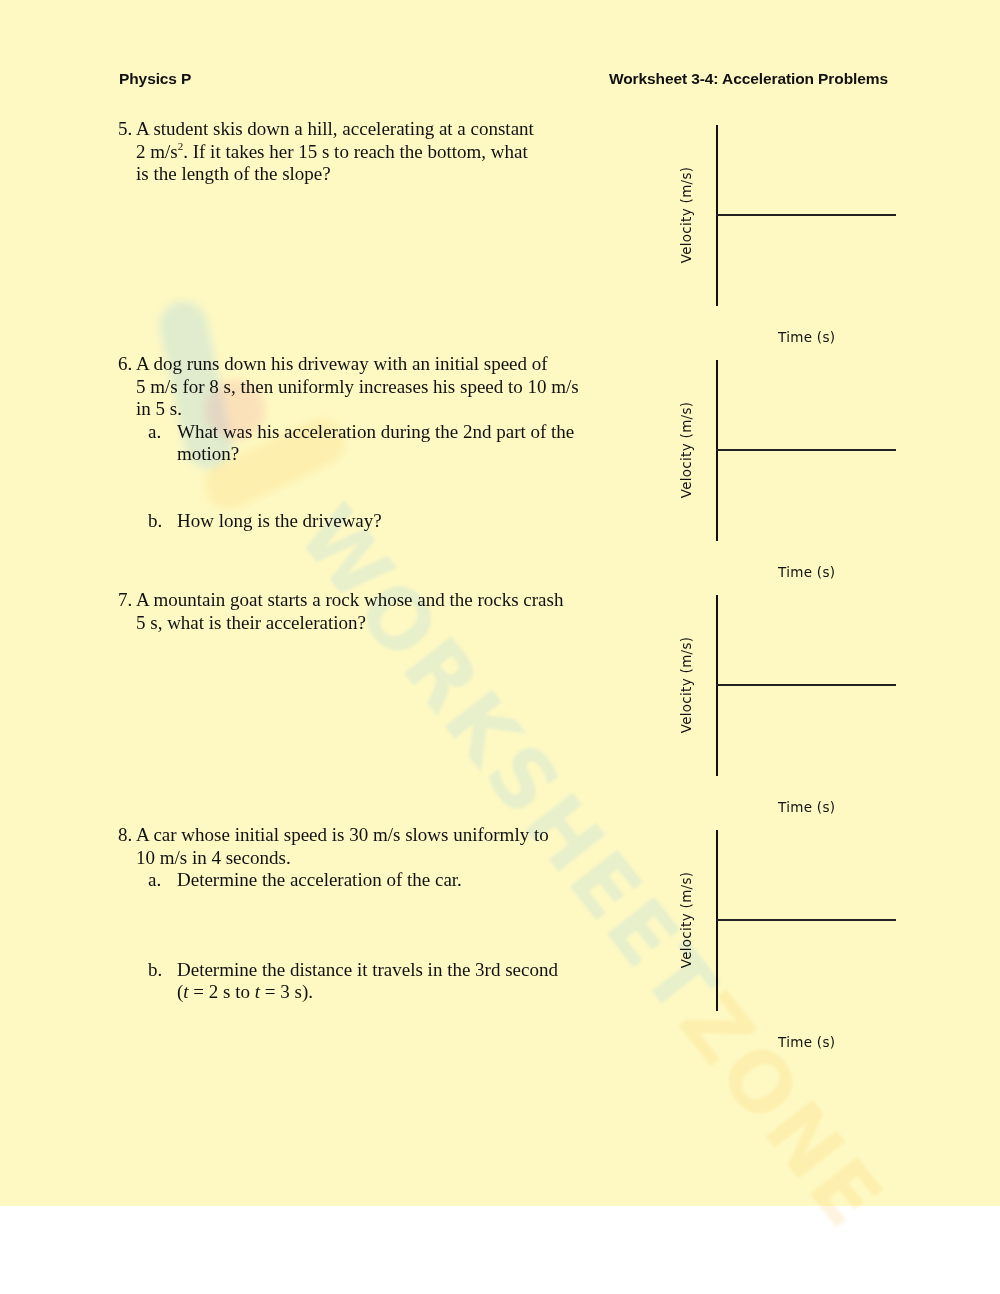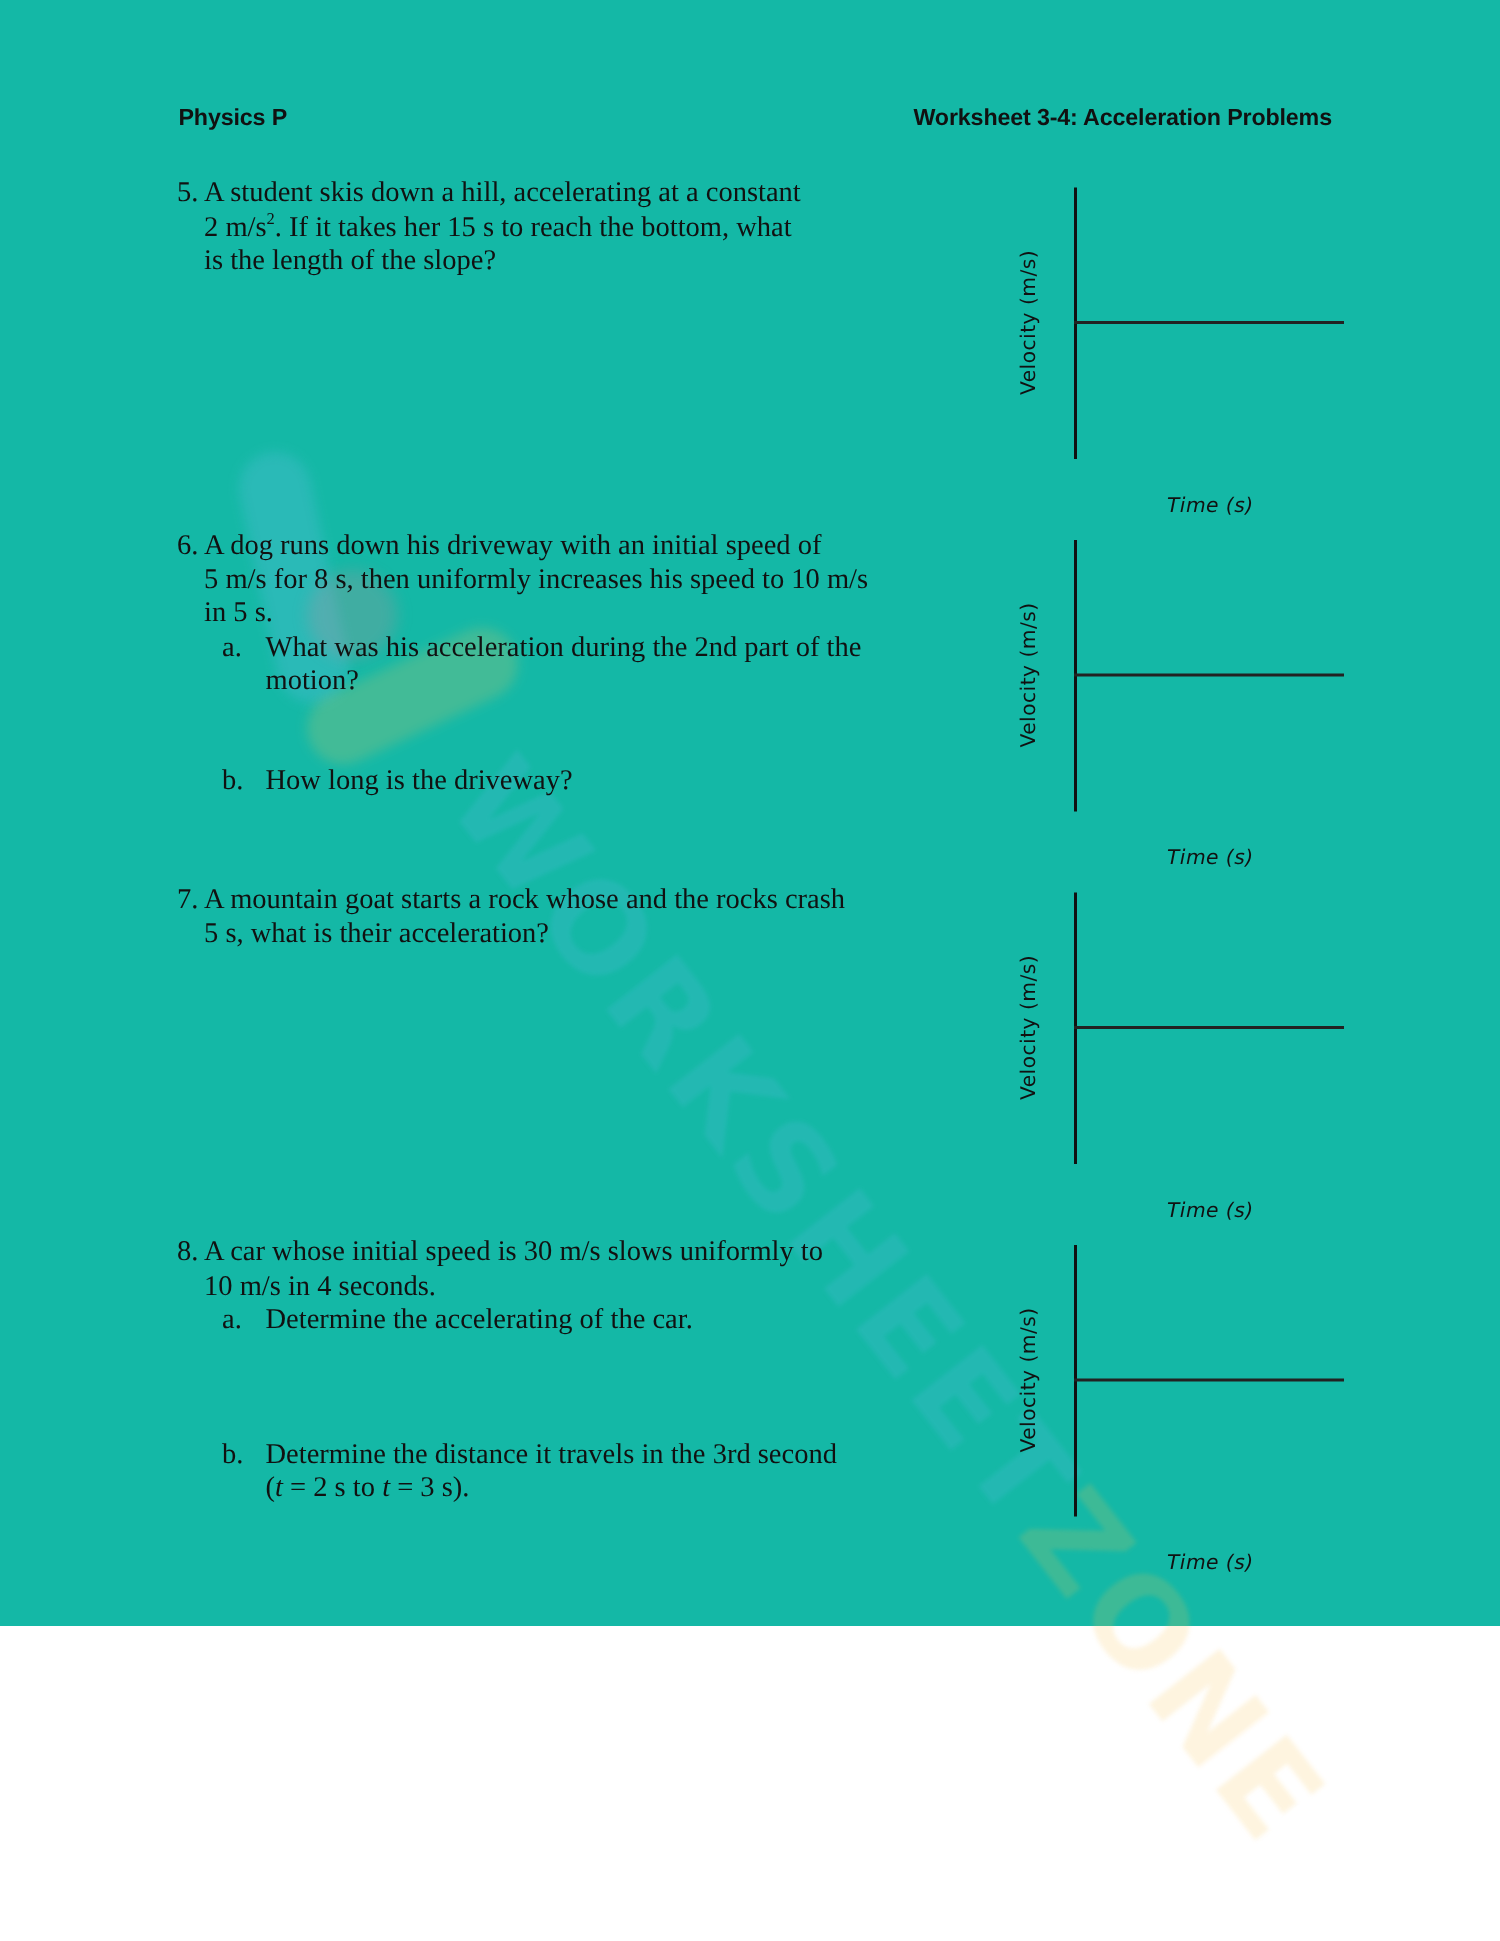--- a/index.html
+++ b/index.html
@@ -1,35 +1,35 @@
 <!DOCTYPE html>
 <html><head>
   <meta charset="utf-8">
   <style>
     html, body { margin: 0; padding: 0; background: #ffffff; }
     body { width: 1000px; height: 1294px; position: relative; overflow: hidden; }
-    .page { position: absolute; left: 0; top: 0; width: 1000px; height: 1084px; background: #14b8a6; }
+    .page { position: absolute; left: 0; top: 0; width: 1000px; height: 1206px; background: #fef9c3; }
 
     .hdr { position: absolute; top: 70px; font-family: "Liberation Sans", sans-serif; font-weight: bold; font-size: 15.5px; color: #111; letter-spacing: -0.1px; }
     .hdr-left { left: 119px; }
     .hdr-right { left: 609px; }
 
     .q { position: absolute; left: 118px; width: 500px; font-family: "Liberation Serif", serif; font-size: 19px; line-height: 22.6px; color: #111; }
     .q .num { position: absolute; left: 0; top: 0; }
     .q .body { margin-left: 18px; }
     .q .sub { position: relative; margin-left: 30px; padding-left: 29px; }
     .q .sub .lbl { position: absolute; left: 0; top: 0; }
     .q sup { font-size: 11px; line-height: 0; vertical-align: 8px; }
     .q i { font-style: italic; }
 
     .graph { position: absolute; left: 660px; width: 260px; height: 230px; }
     .graph .yaxis { position: absolute; left: 56px; top: 0; width: 1.6px; height: 181px; background: #111; }
     .graph .xaxis { position: absolute; left: 56px; top: 89px; width: 180px; height: 1.6px; background: #222; }
     .graph .ylabel { position: absolute; left: 26px; top: 90px; font-family: "DejaVu Sans", sans-serif; font-size: 13.5px; color: #111; transform: translate(-50%, -50%) rotate(-90deg); white-space: nowrap; letter-spacing: 0.3px; }
-    .graph .xlabel { position: absolute; left: 118px; top: 204px; font-family: "DejaVu Sans", sans-serif; font-size: 13.5px; color: #111; white-space: nowrap; letter-spacing: 0.3px; font-style: italic; }
+    .graph .xlabel { position: absolute; left: 118px; top: 204px; font-family: "DejaVu Sans", sans-serif; font-size: 13.5px; color: #111; white-space: nowrap; letter-spacing: 0.3px; }
 
     .wm { position: absolute; pointer-events: none; }
     .wm-logo-blue { left: 172px; top: 300px; width: 48px; height: 170px; border-radius: 24px; background: rgba(120,190,240,0.22); transform: rotate(-12deg); filter: blur(4px); }
     .wm-logo-red { left: 205px; top: 380px; width: 60px; height: 60px; border-radius: 30px; background: rgba(240,130,150,0.20); filter: blur(5px); }
     .wm-logo-yellow { left: 200px; top: 440px; width: 150px; height: 48px; border-radius: 24px; background: rgba(250,200,90,0.20); transform: rotate(-25deg); filter: blur(4px); }
     .wm-text { left: 300px; top: 700px; font-family: "DejaVu Sans", sans-serif; font-weight: bold; font-size: 82px; letter-spacing: 4px; transform: rotate(52deg); transform-origin: left center; white-space: nowrap; filter: blur(1.5px); }
     .wm-text .w1 { color: rgba(110,185,240,0.16); }
     .wm-text .w2 { color: rgba(250,195,80,0.18); }
   </style>
 </head>
@@ -82,21 +82,21 @@
   </div>
 
   <div class="q" style="top:824px;">
     <span class="num">8.</span>
     <div class="body">
       <div>A car whose initial speed is 30 m/s slows uniformly to</div>
       <div>10 m/s in 4 seconds.</div>
     </div>
     <div class="sub">
       <span class="lbl">a.</span>
-      <div>Determine the accelerating of the car.</div>
+      <div>Determine the acceleration of the car.</div>
     </div>
     <div class="sub" style="margin-top:67px;">
       <span class="lbl">b.</span>
       <div>Determine the distance it travels in the 3rd second</div>
       <div>(<i>t</i><span> = 2 s to </span><i>t</i><span> = 3 s).</span></div>
     </div>
   </div>
 
   <div class="graph" style="top:125px;">
     <div class="yaxis"></div>

